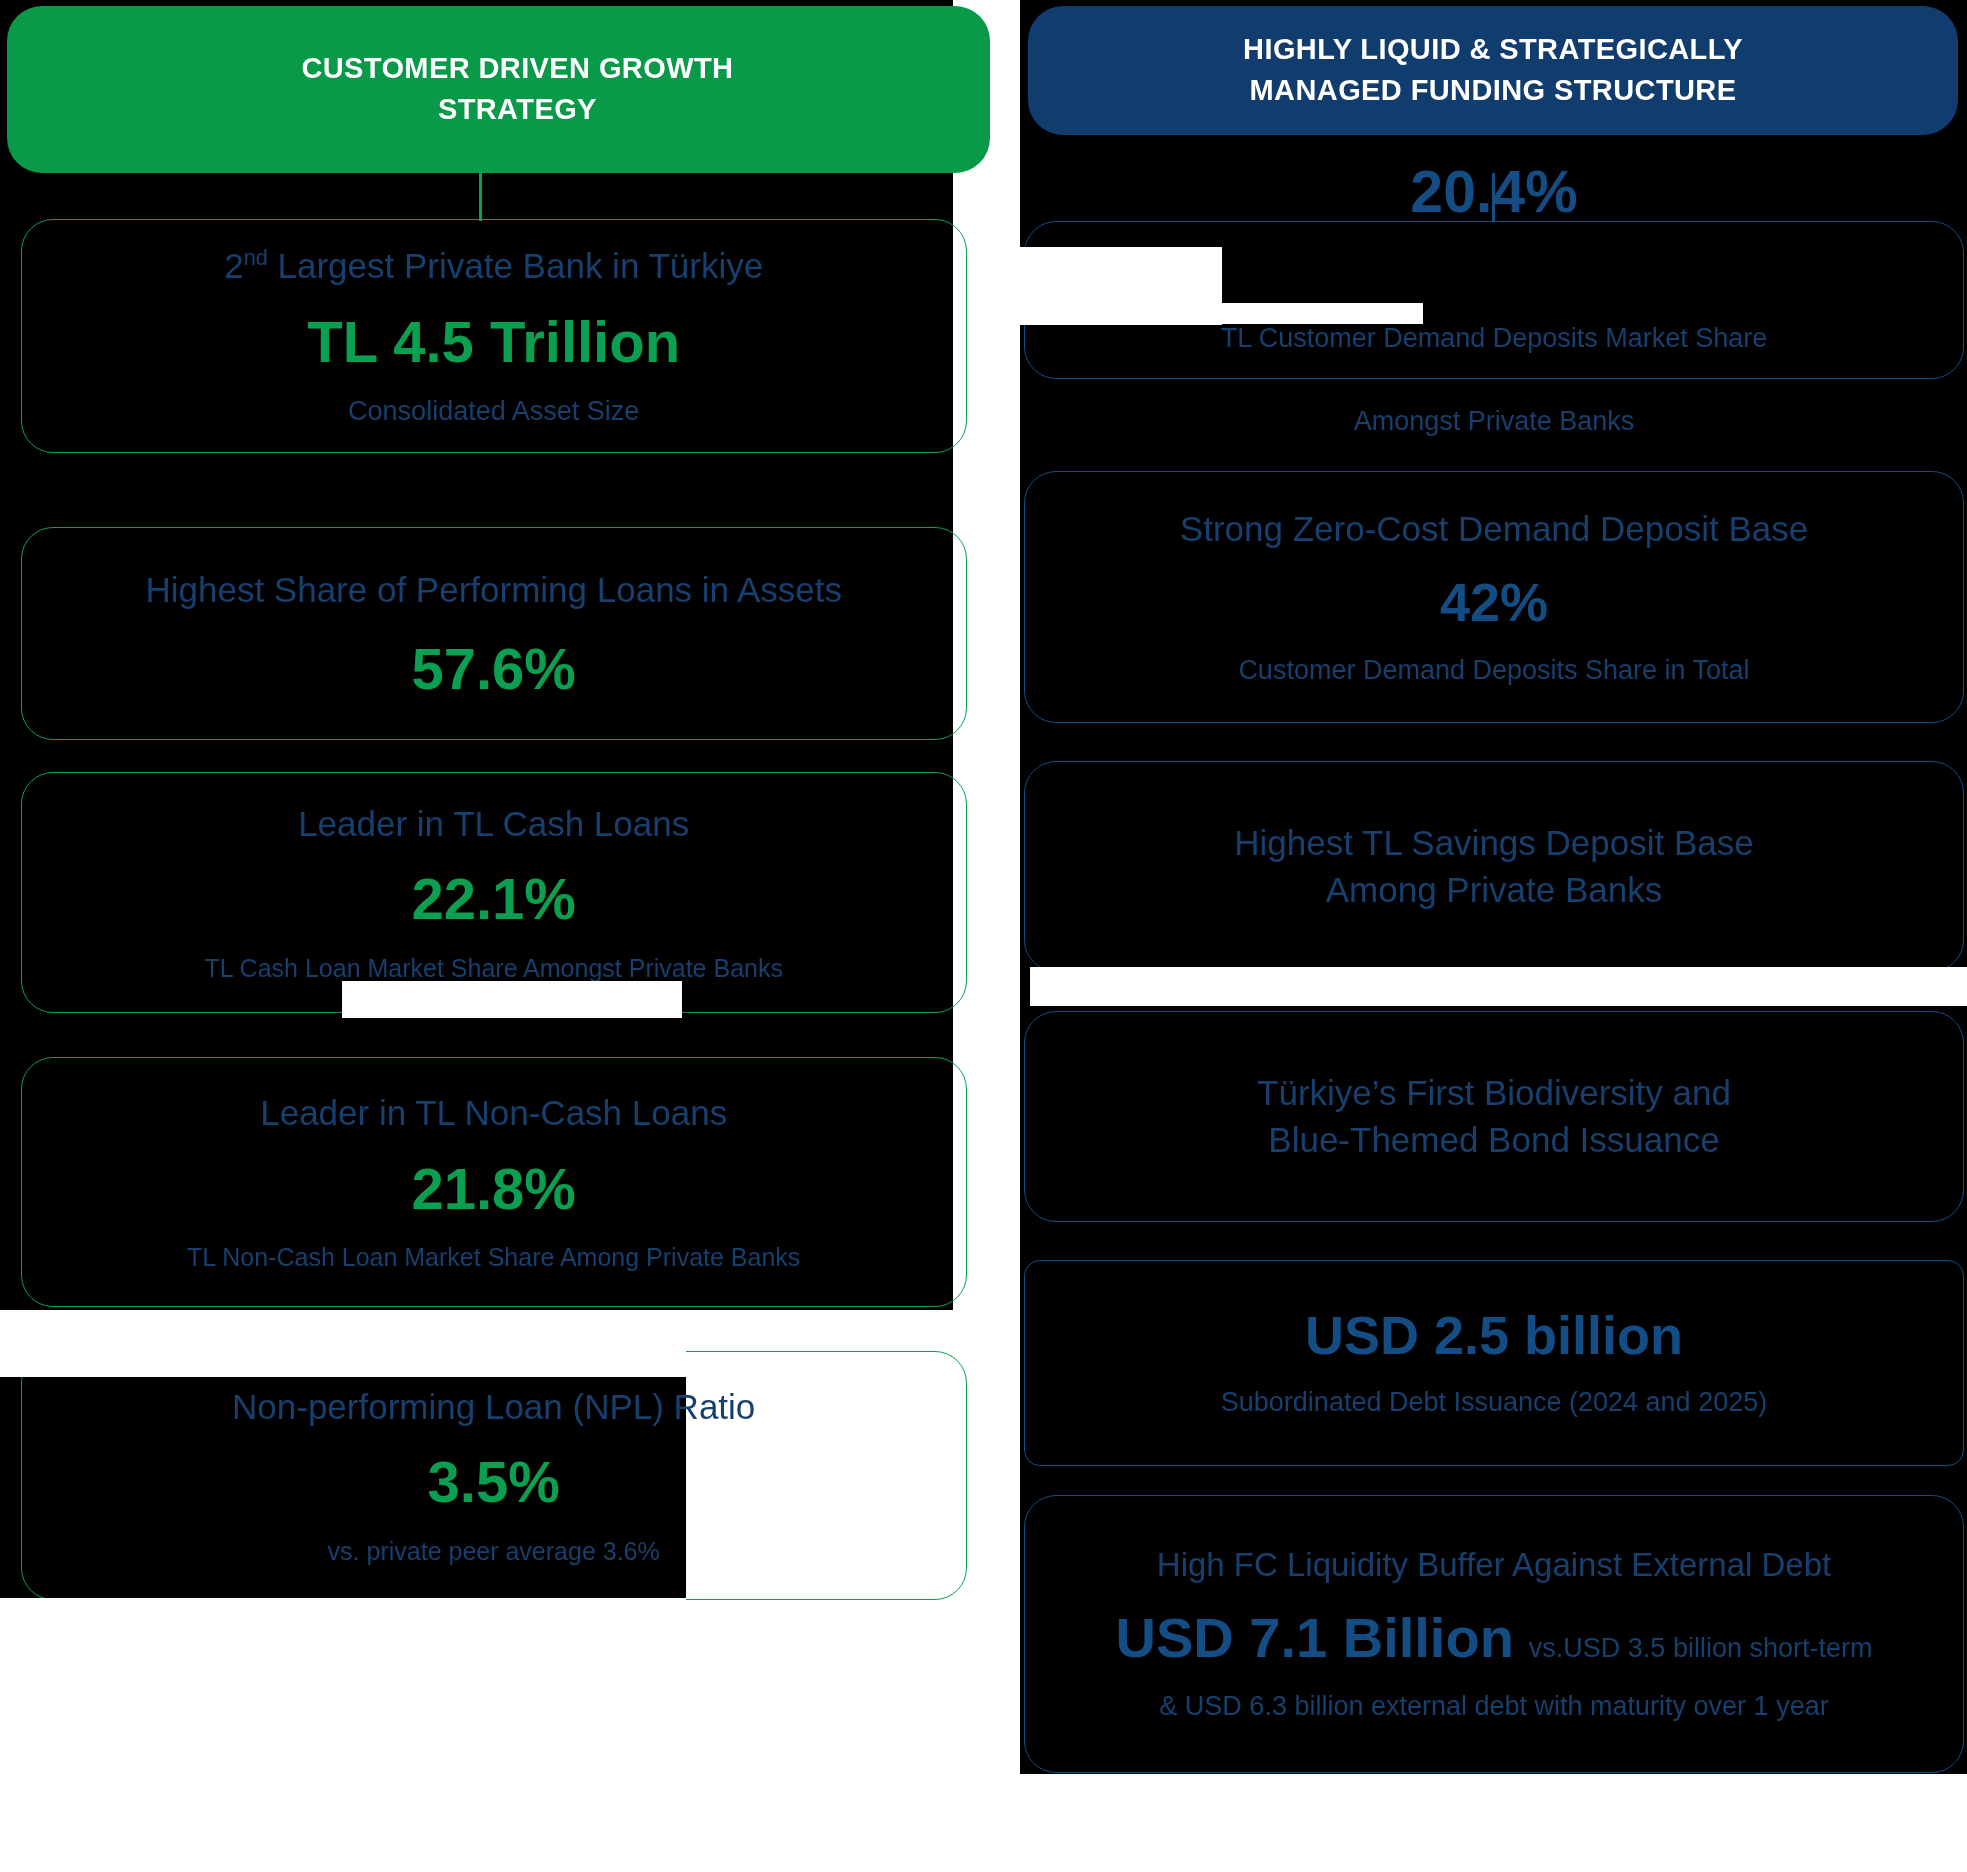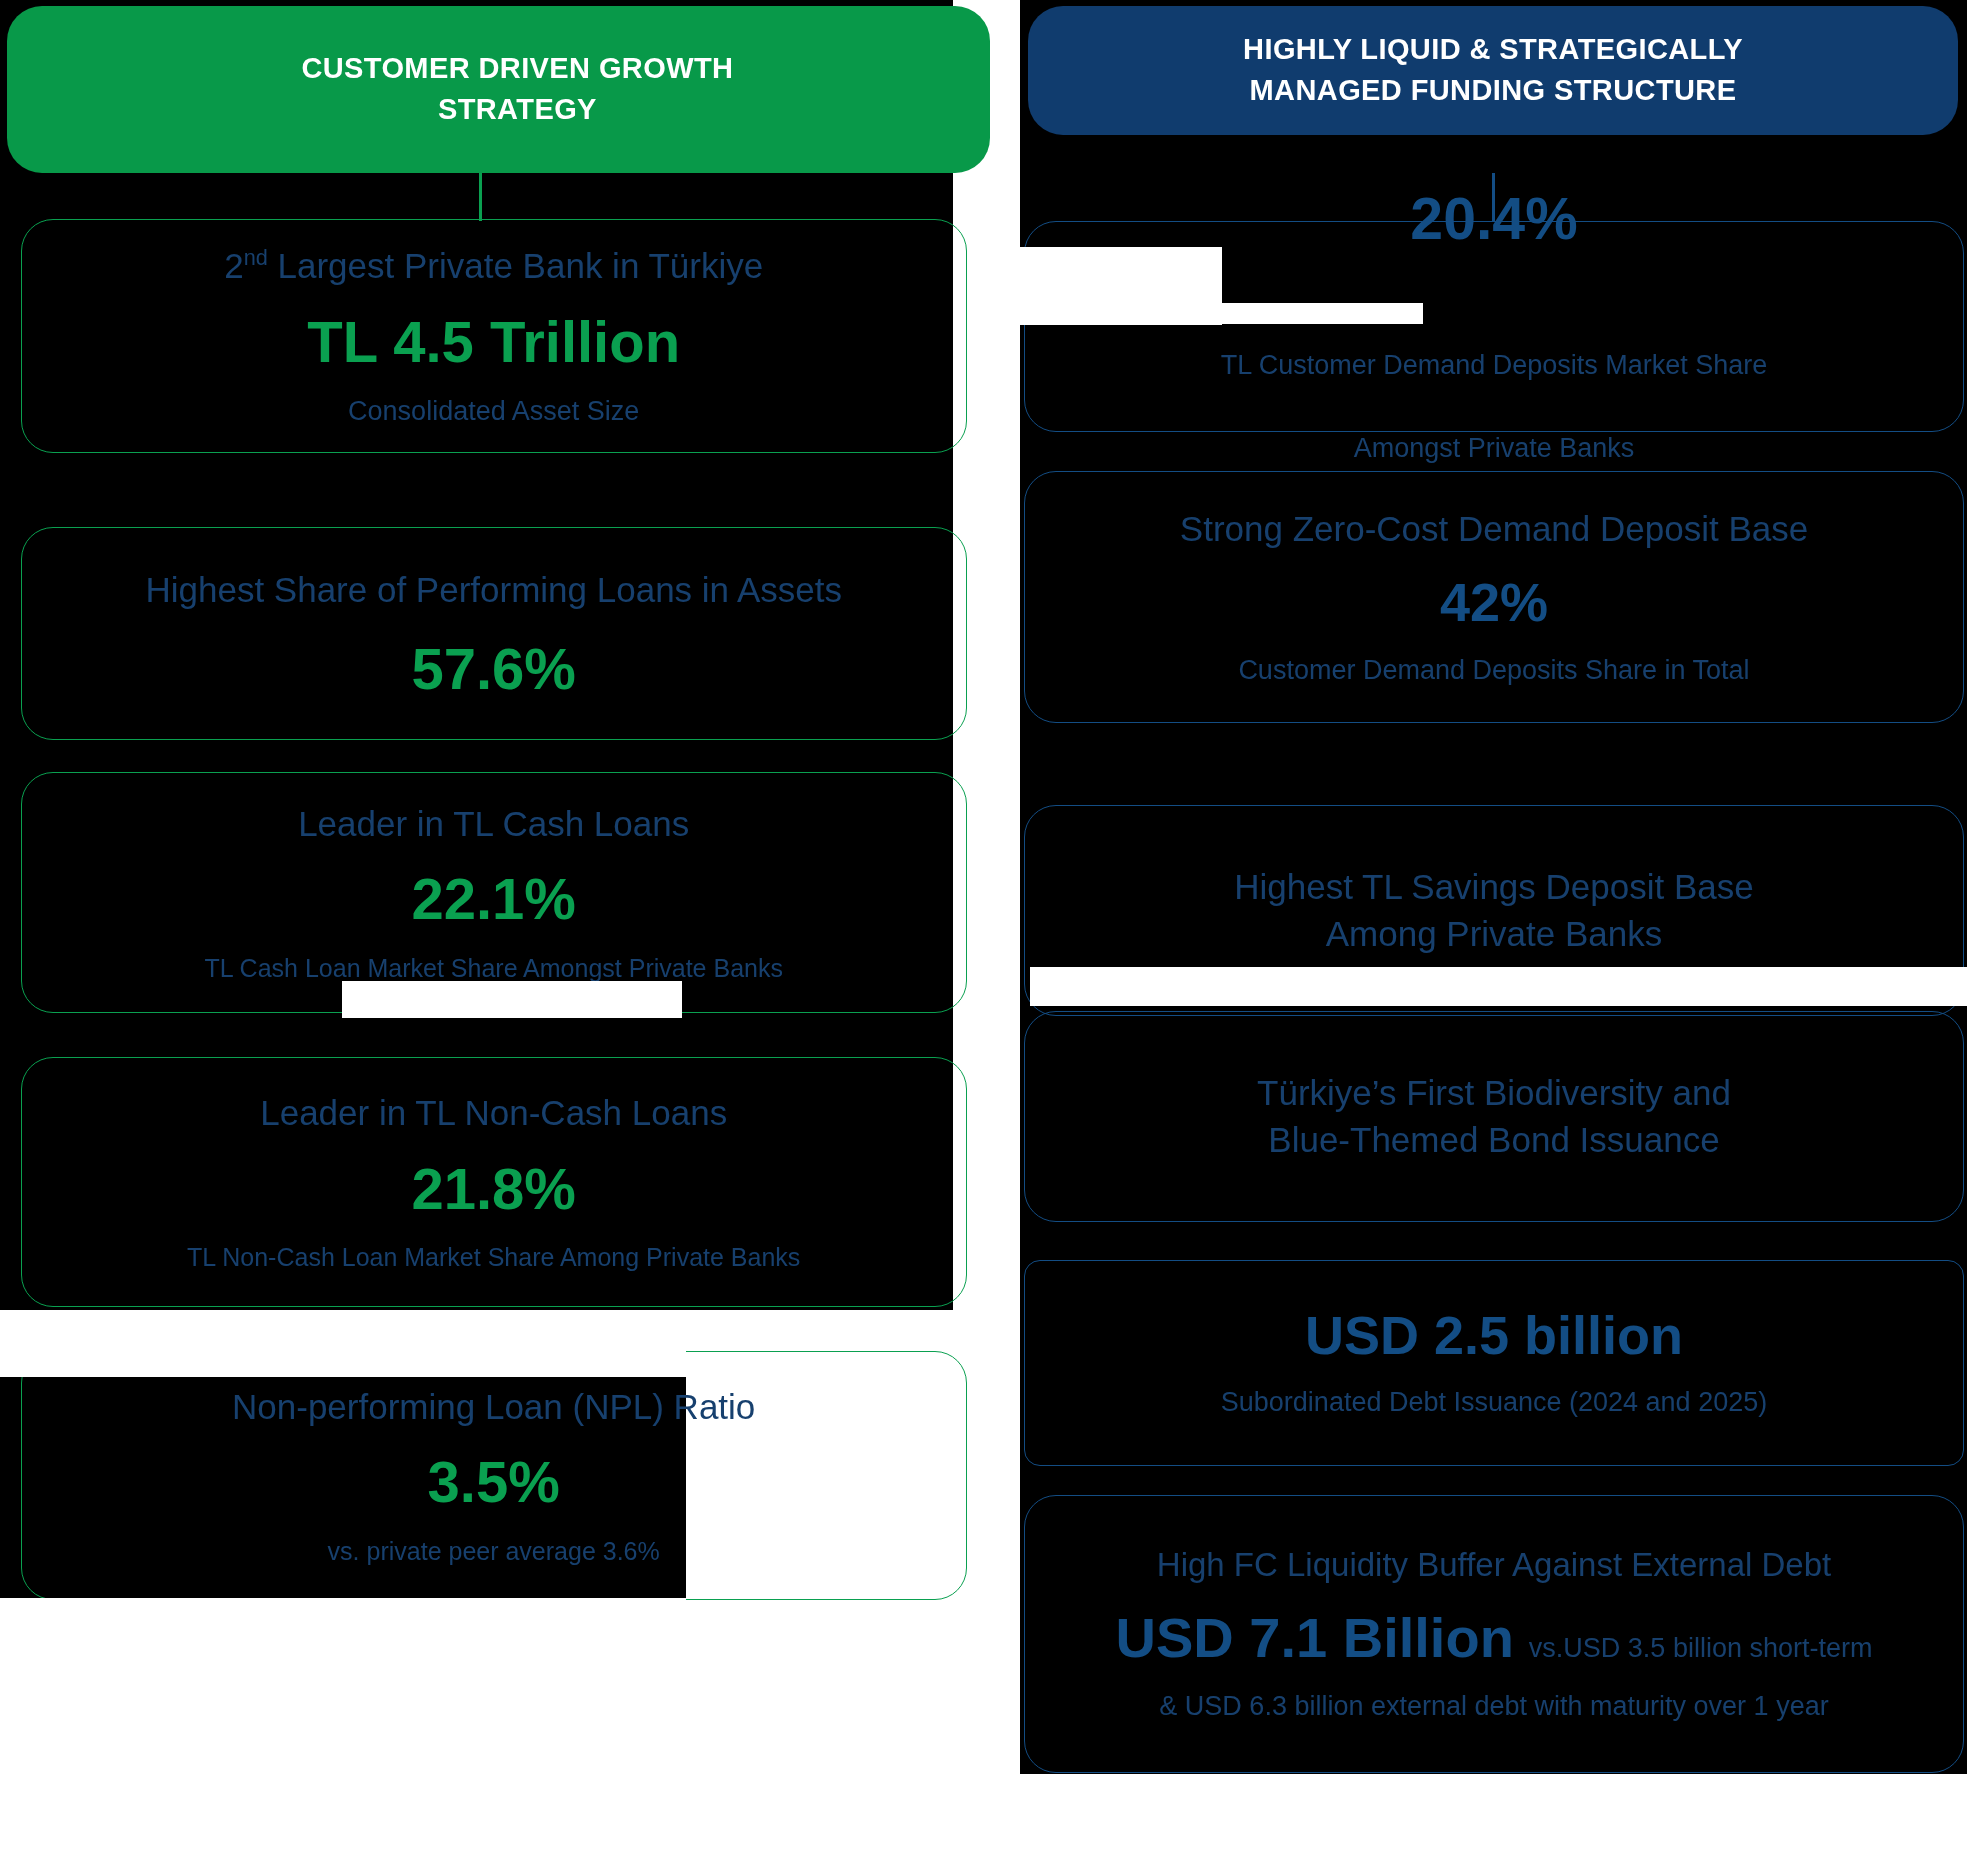--- a/index.html
+++ b/index.html
@@ -168,36 +168,36 @@
   </div>
 
   <div class="card green" style="left:3.7px; top:1351px; width:946px; height:249px;">
     <div class="c-title">Non-performing Loan (NPL) Ratio</div>
     <div class="gap-a"></div>
     <div class="c-big green">3.5%</div>
     <div class="gap-a"></div>
     <div class="c-sub small">vs. private peer average 3.6%</div>
   </div>
 
-  <div class="card blue" style="left:1024px; top:221px; width:940px; height:211px;gap:48px;">
+  <div class="card blue" style="left:1024px; top:221px; width:940px; height:158px;gap:48px;">
     <div class="c-big blue" style="font-size:59px;">20.4%</div>
     <div class="gap-a"></div>
     <div class="c-sub">TL Customer Demand Deposits Market Share</div>
     <div class="c-sub">Amongst Private Banks</div>
   </div>
 
   <div class="card blue" style="left:1024px; top:471px; width:940px; height:252px;">
     <div class="c-title">Strong Zero-Cost Demand Deposit Base</div>
     <div class="gap-a"></div>
     <div class="c-big blue">42%</div>
     <div class="gap-a"></div>
     <div class="c-sub">Customer Demand Deposits Share in Total</div>
   </div>
 
-  <div class="card blue" style="left:1024px; top:761px; width:940px; height:211px;margin-top:44px;">
+  <div class="card blue" style="left:1024px; top:761px; width:940px; height:211px;">
     <div class="c-title two-line">Highest TL Savings Deposit Base</div>
     <div class="c-title two-line">Among Private Banks</div>
   </div>
 
   <div class="card blue" style="left:1024px; top:1011px; width:940px; height:211px;">
     <div class="c-title two-line">Türkiye’s First Biodiversity and</div>
     <div class="c-title two-line">Blue-Themed Bond Issuance</div>
   </div>
 
   <div class="card blue" style="left:1024px; top:1260px; width:940px; height:206px;border-radius:16px;">

